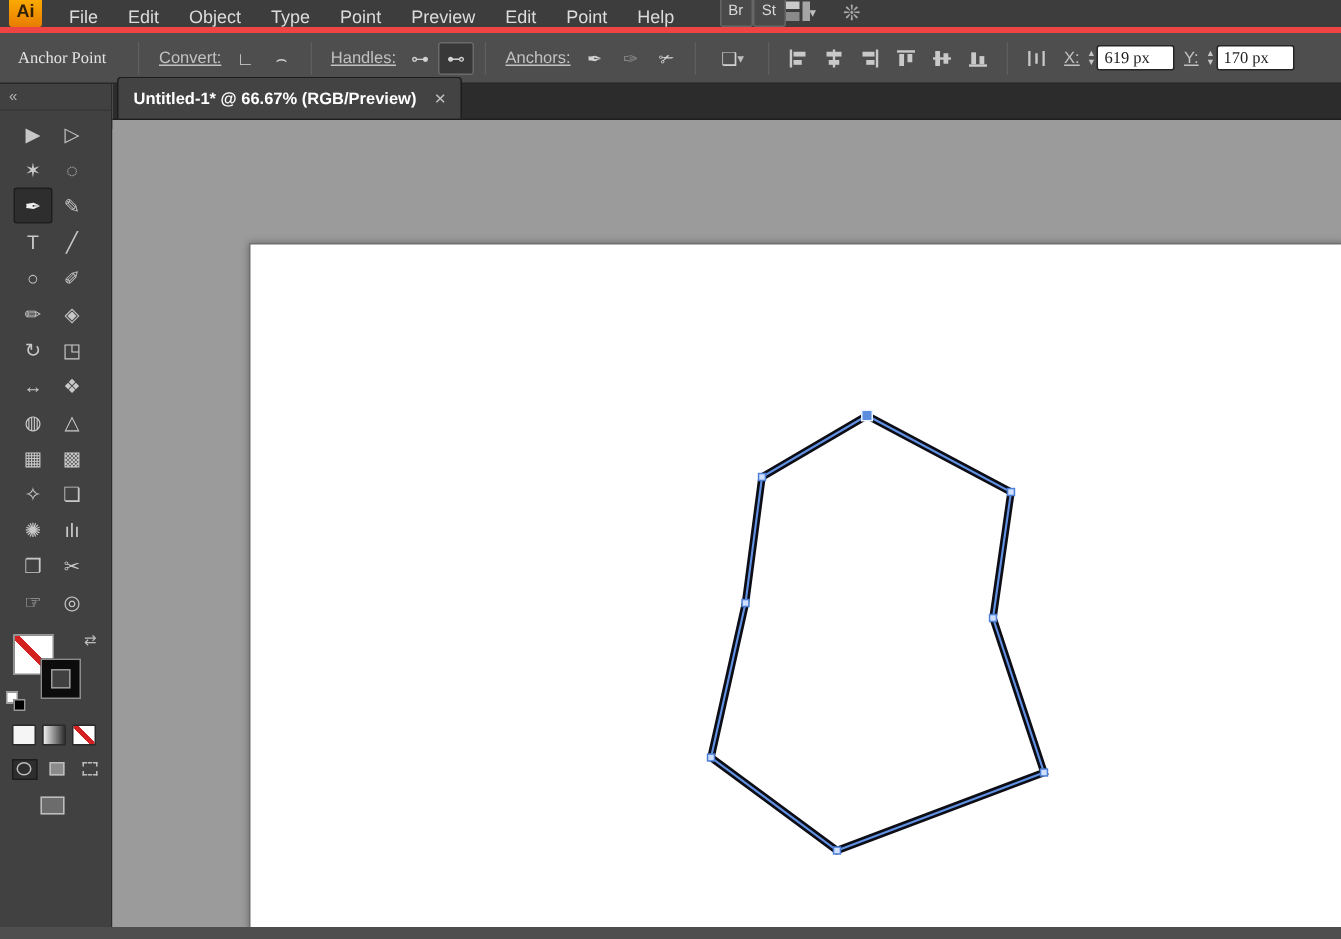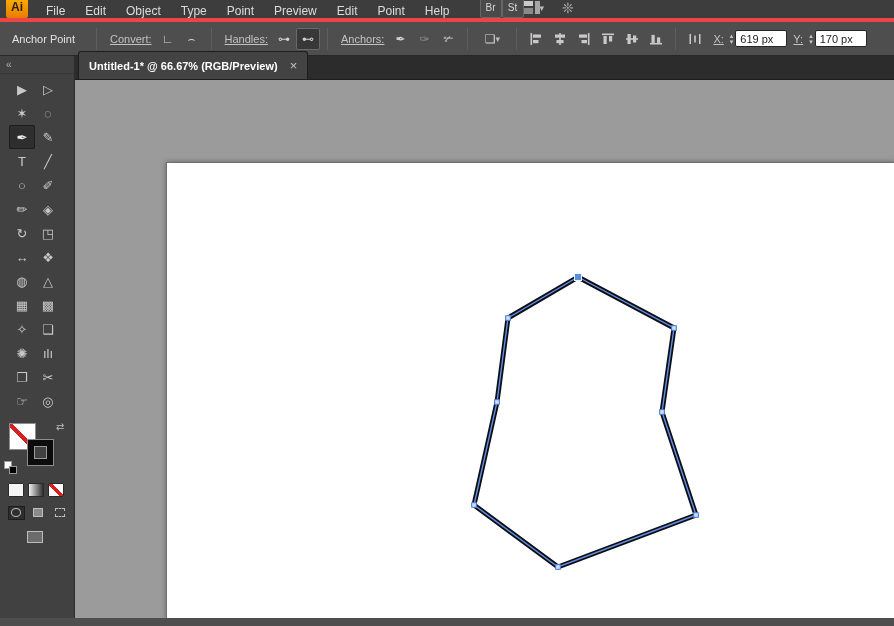--- a/index.html
+++ b/index.html
@@ -22,34 +22,34 @@
   .ws-icon .b1 { left:0; top:0; width:9px; height:5px; }
   .ws-icon .b2 { left:0; top:7px; width:9px; height:6px; background:#8a8a8a; }
   .ws-icon .b3 { left:11px; top:0; width:5px; height:13px; background:#a5a5a5; }
   .chev { color:#bdbdbd; font-size:9px; }
   .sync-glyph { color:#a9a9a9; font-size:14px; margin-left:18px; }
 
   
   .controlbar { height:34px; background:#4e4e4e; border-bottom:1px solid #272727;
                 display:flex; align-items:center; font-size:11px; color:#c9c9c9;
                 padding-left:12px; white-space:nowrap; overflow:hidden; }
-  .cb-title { color:#e3e3e3; margin-right:14px; }
+  .cb-title { color:#e3e3e3; margin-right:14px;font-family:Liberation Serif, serif; }
   .cb-label { margin:0 4px 0 6px; color:#c2c2c2;text-decoration:underline; }
   .icon-btn { background:transparent; border:none; color:#d2d2d2; width:24px; height:22px;
               display:inline-flex; align-items:center; justify-content:center; font-size:12px;
               font-family:inherit; }
   .icon-btn.pressed { background:#383838; box-shadow:inset 0 0 0 1px #6a6a6a; border-radius:2px; }
   .icon-btn.dim { opacity:.45; }
   .icon-btn svg { display:block; }
   .icon-btn svg rect { fill:#c9c9c9; }
   .sep { width:1px; height:22px; background:#3a3a3a; border-right:1px solid #5e5e5e; margin:0 7px; }
   .spin { display:inline-flex; flex-direction:column; line-height:6px; font-size:7px;
           color:#c5c5c5; margin:0 2px; }
   .field { width:52px; height:17px; background:#fff; color:#1d1d1d; border:1px solid #262626;
-           border-radius:2px; font-size:11px; padding:0 4px; font-family:Liberation Sans, sans-serif; }
+           border-radius:2px; font-size:11px; padding:0 4px; font-family:Liberation Serif, serif; }
 
   
   .main { display:flex; height:562px; }
   .toolbar { width:75px; background:#414141; border-right:1px solid #2c2c2c; position:relative; }
   .collapse { height:18px; color:#b2b2b2; font-size:10px; padding:3px 0 0 6px;
               border-bottom:1px solid #383838; cursor:default; }
   .tools { display:grid; grid-template-columns:26px 26px; margin:3px 0 0 9px; }
   .tool { height:24px; display:flex; align-items:center; justify-content:center;
           color:#c8c8c8; font-size:13px; cursor:default; }
   .tool.active { background:#2e2e2e; box-shadow:inset 0 0 0 1px #1d1d1d; color:#efefef;

